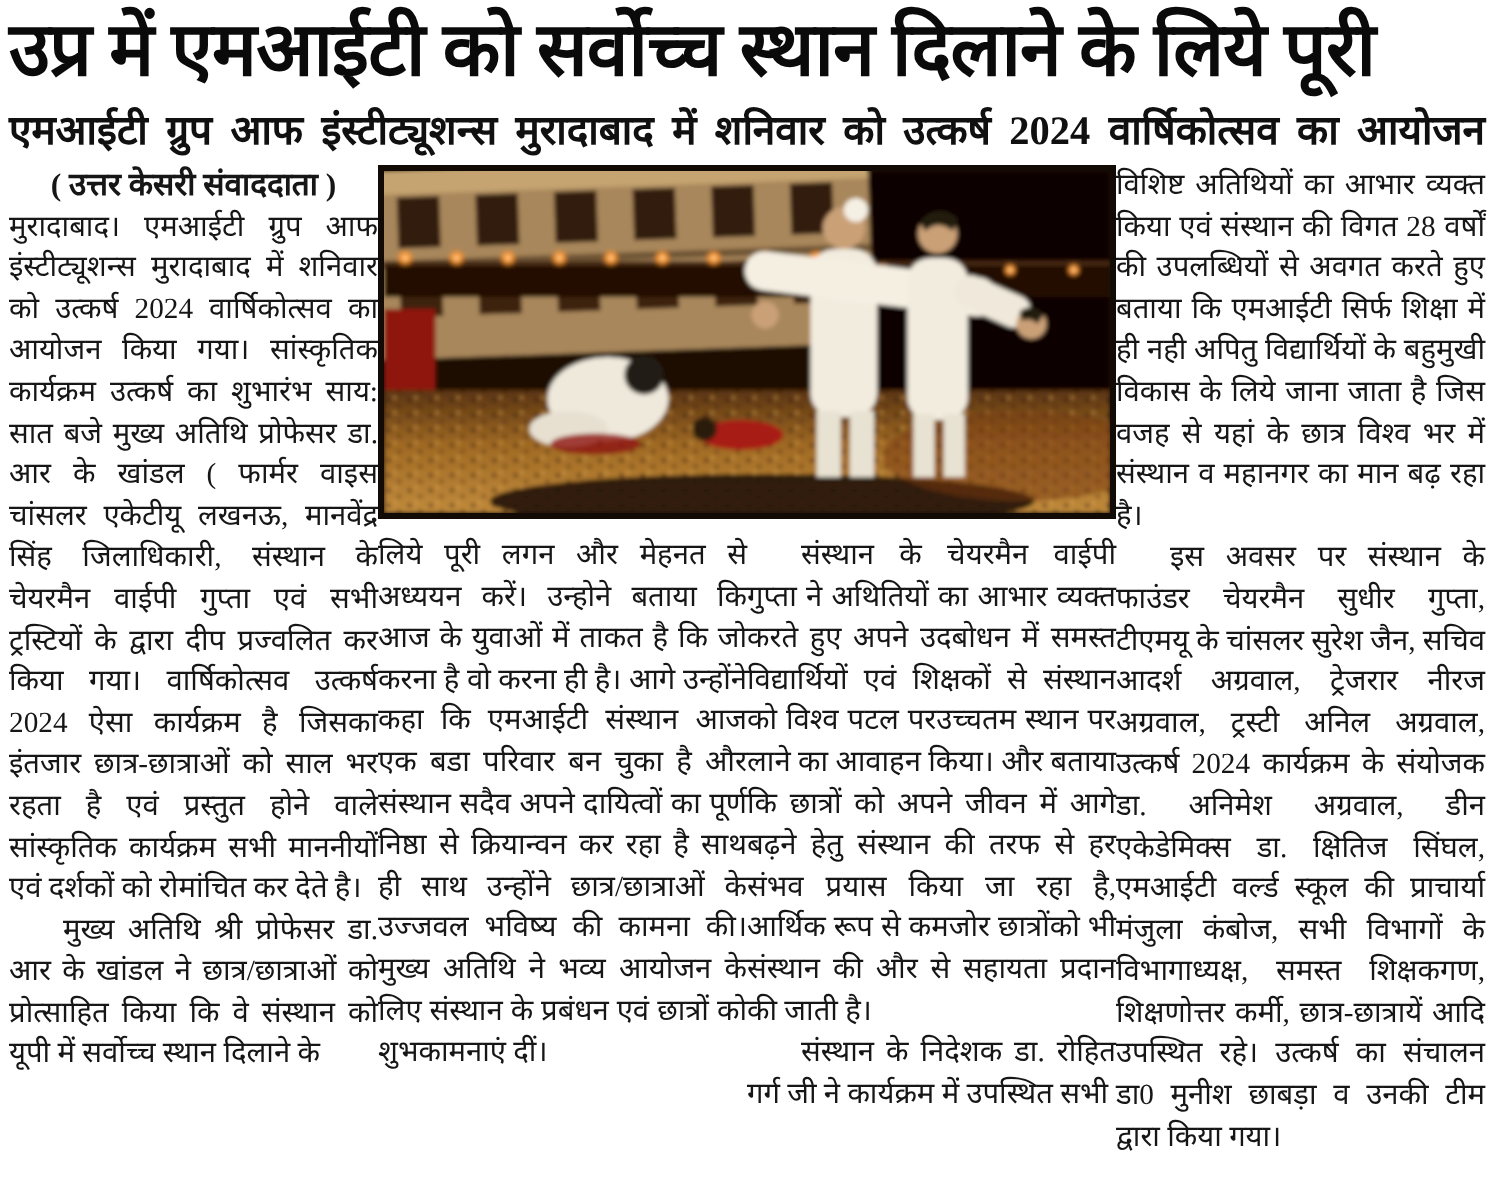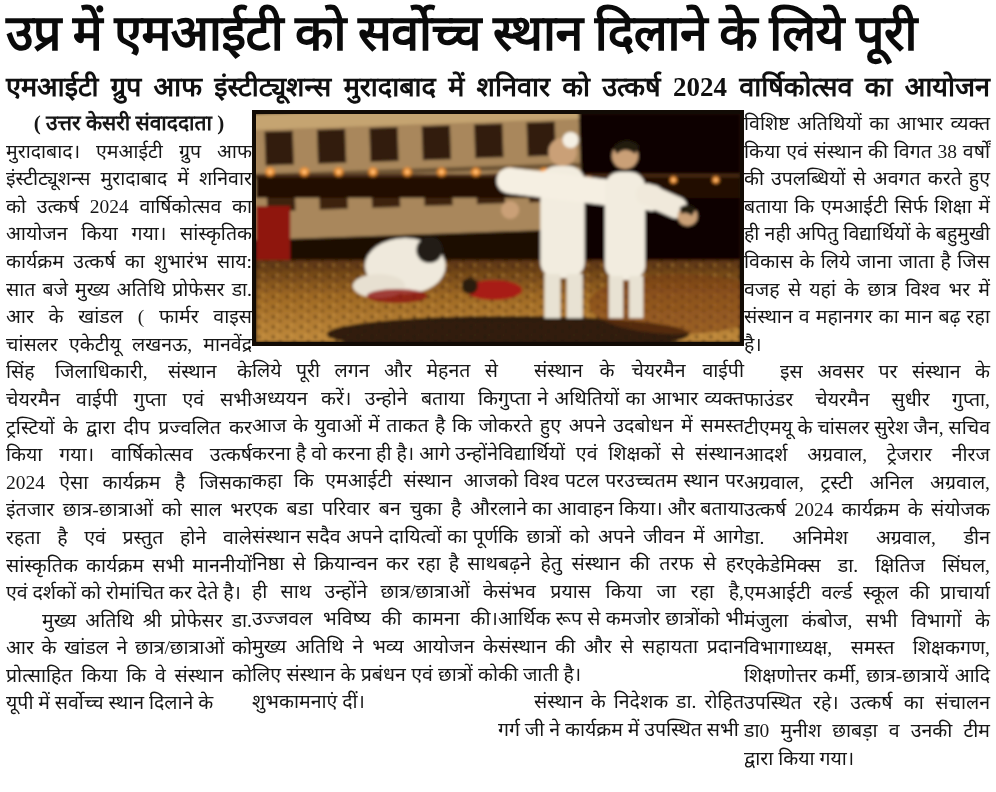--- a/index.html
+++ b/index.html
@@ -213,18 +213,18 @@
     <div class="col2 bodytext">
       <p>लिये पूरी लगन और मेहनत से अध्ययन करें। उन्होने बताया कि आज के युवाओं में ताकत है कि जो करना है वो करना ही है। आगे उन्होंने कहा कि एमआईटी संस्थान आज एक बडा परिवार बन चुका है और संस्थान सदैव अपने दायित्वों का पूर्ण निष्ठा से क्रियान्वन कर रहा है साथ ही साथ उन्होंने छात्र/छात्राओं के उज्जवल भविष्य की कामना की। मुख्य अतिथि ने भव्य आयोजन के लिए संस्थान के प्रबंधन एवं छात्रों को शुभकामनाएं दीं।</p>
     </div>
 
     <div class="col3 bodytext">
       <p class="indented">संस्थान के चेयरमैन वाईपी गुप्ता ने अथितियों का आभार व्यक्त करते हुए अपने उदबोधन में समस्त विद्यार्थियों एवं शिक्षकों से संस्थान को विश्व पटल परउच्चतम स्थान पर लाने का आवाहन किया। और बताया कि छात्रों को अपने जीवन में आगे बढ़ने हेतु संस्थान की तरफ से हर संभव प्रयास किया जा रहा है, आर्थिक रूप से कमजोर छात्रोंको भी संस्थान की और से सहायता प्रदान की जाती है।</p>
       <p class="indented">संस्थान के निदेशक डा. रोहित गर्ग जी ने कार्यक्रम में उपस्थित सभी</p>
     </div>
 
     <div class="col4 bodytext">
-      <p>विशिष्ट अतिथियों का आभार व्यक्त किया एवं संस्थान की विगत 38 वर्षों की उपलब्धियों से अवगत करते हुए बताया कि एमआईटी सिर्फ शिक्षा में ही नही अपितु विद्यार्थियों के बहुमुखी विकास के लिये जाना जाता है जिस वजह से यहां के छात्र विश्व भर में संस्थान व महानगर का मान बढ़ रहा है।</p>
+      <p>विशिष्ट अतिथियों का आभार व्यक्त किया एवं संस्थान की विगत 28 वर्षों की उपलब्धियों से अवगत करते हुए बताया कि एमआईटी सिर्फ शिक्षा में ही नही अपितु विद्यार्थियों के बहुमुखी विकास के लिये जाना जाता है जिस वजह से यहां के छात्र विश्व भर में संस्थान व महानगर का मान बढ़ रहा है।</p>
       <p class="indented">इस अवसर पर संस्थान के फाउंडर चेयरमैन सुधीर गुप्ता, टीएमयू के चांसलर सुरेश जैन, सचिव आदर्श अग्रवाल, ट्रेजरार नीरज अग्रवाल, ट्रस्टी अनिल अग्रवाल, उत्कर्ष 2024 कार्यक्रम के संयोजक डा. अनिमेश अग्रवाल, डीन एकेडेमिक्स डा. क्षितिज सिंघल, एमआईटी वर्ल्ड स्कूल की प्राचार्या मंजुला कंबोज, सभी विभागों के विभागाध्यक्ष, समस्त शिक्षकगण, शिक्षणोत्तर कर्मी, छात्र-छात्रायें आदि उपस्थित रहे। उत्कर्ष का संचालन डा0 मुनीश छाबड़ा व उनकी टीम द्वारा किया गया।</p>
     </div>
 
   </div>
 </div>
 
 </body></html>

